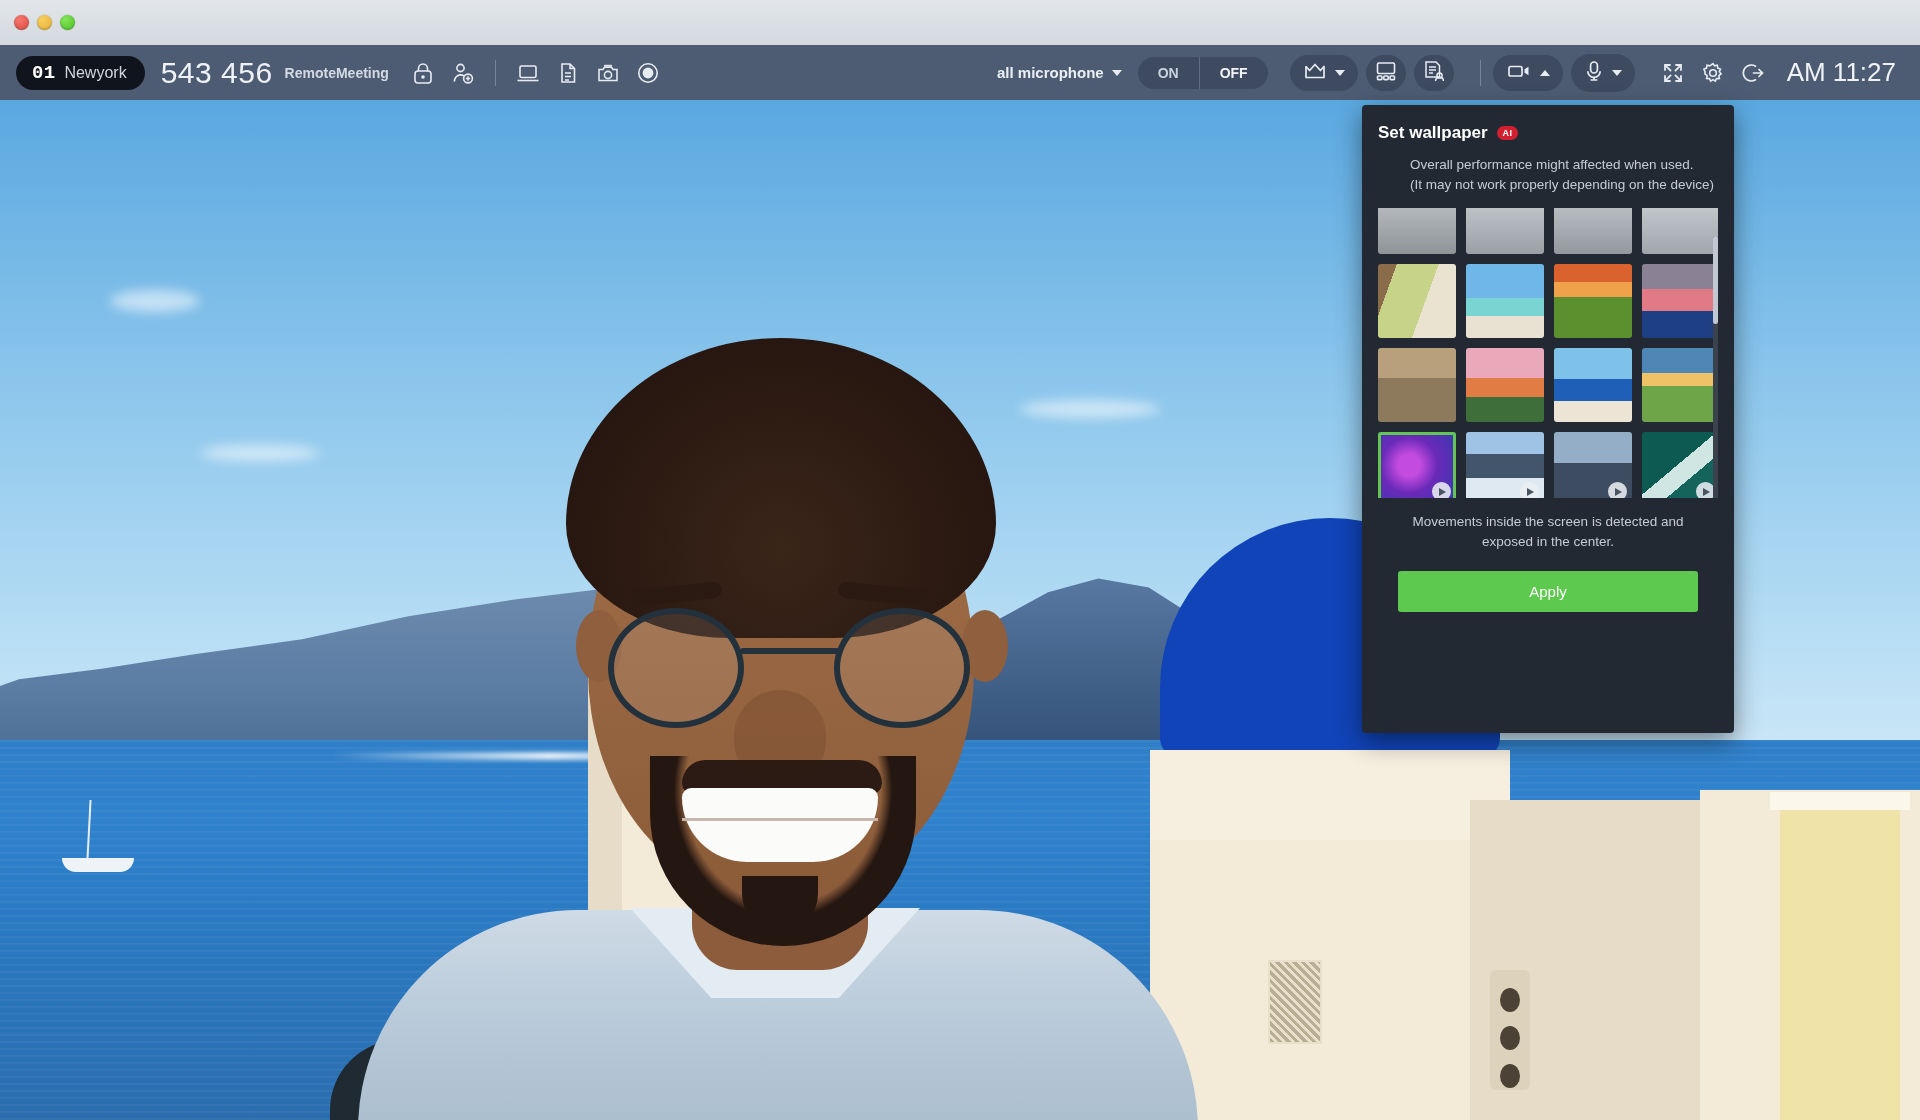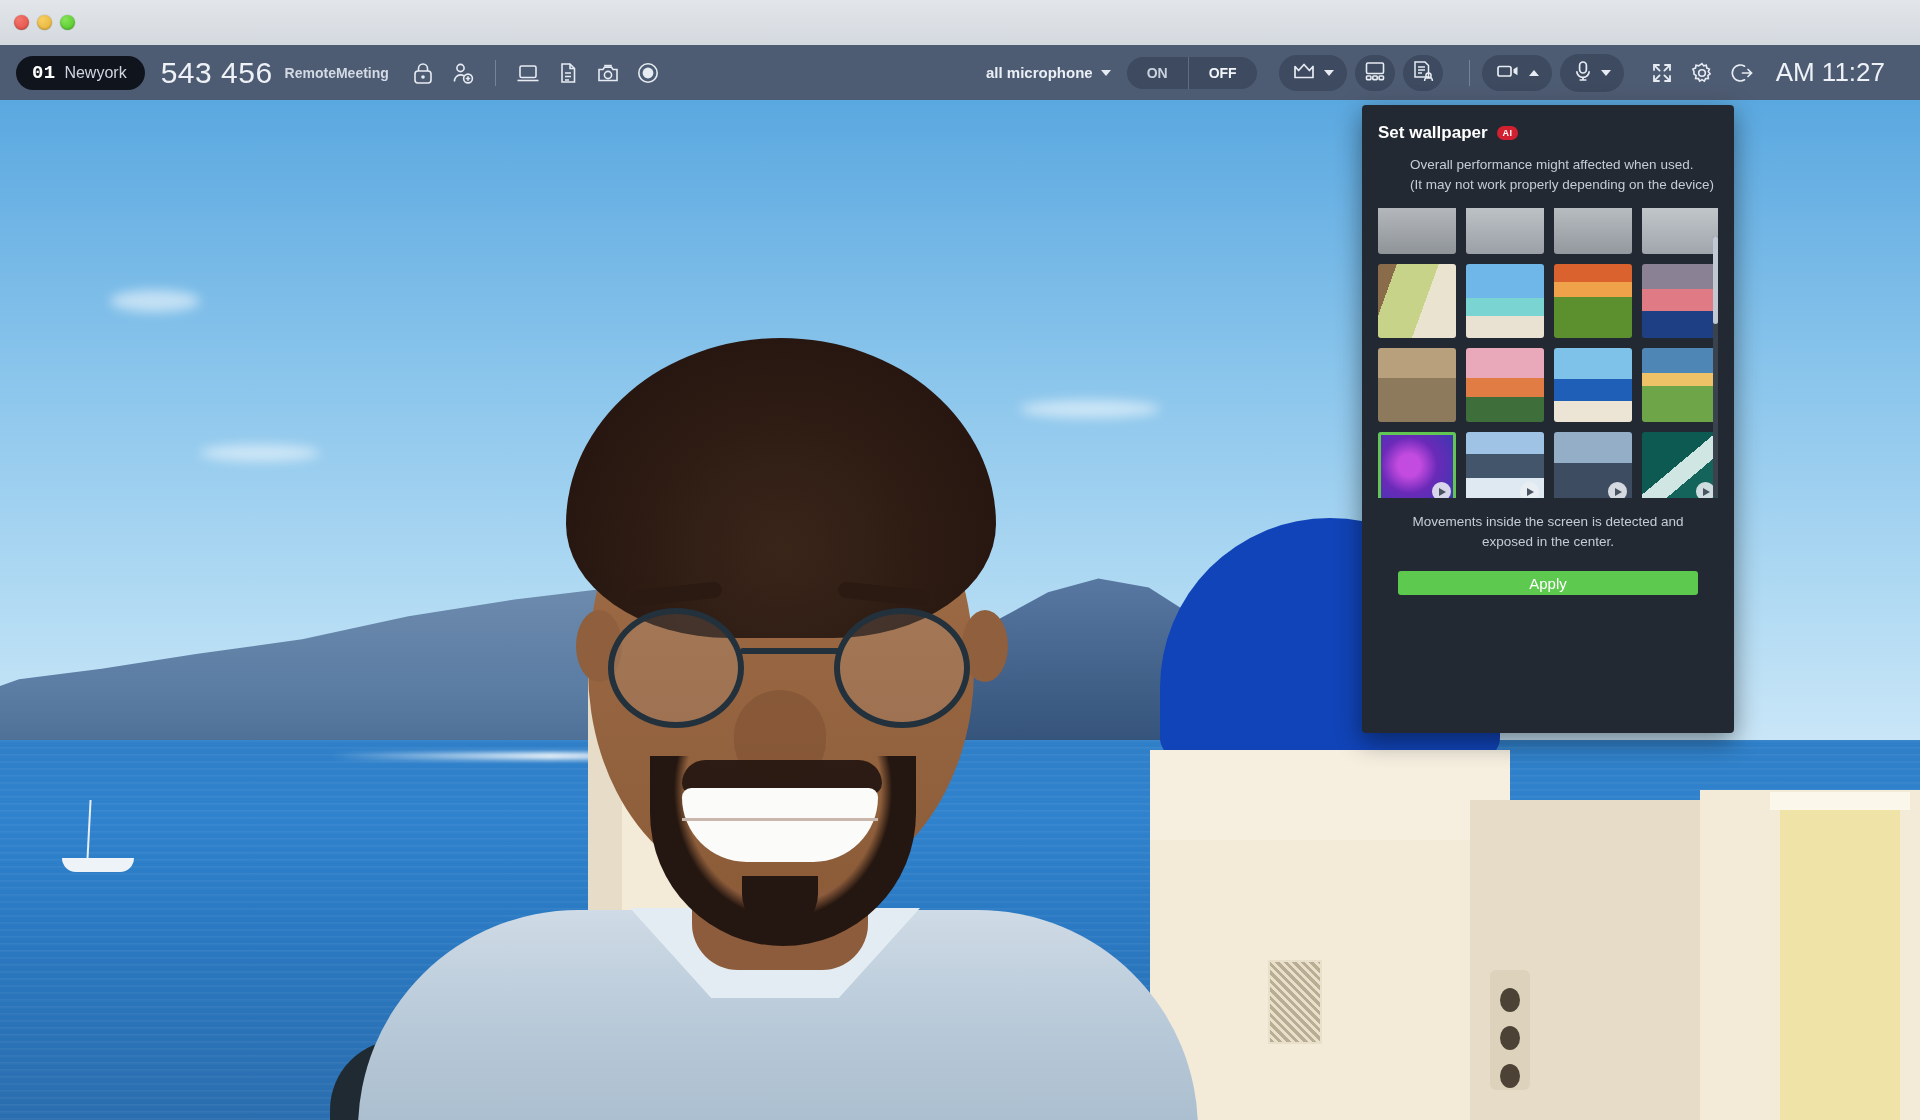--- a/index.html
+++ b/index.html
@@ -17,21 +17,21 @@
   .light{ width:15px; height:15px; border-radius:50%;
     box-shadow:inset 0 -1px 2px rgba(0,0,0,.22), 0 0 0 .5px rgba(0,0,0,.14); }
   .l-red{ background:radial-gradient(circle at 35% 30%, #f4766d, #df4b42); }
   .l-yellow{ background:radial-gradient(circle at 35% 30%, #f7cf62, #e5ae30); }
   .l-green{ background:radial-gradient(circle at 35% 30%, #86e558, #49c123); }
 
   
   .toolbar{ position:absolute; top:45px; left:0; width:1920px; height:55px;
     background:#4e5c73; display:flex; align-items:center; color:#e7ecf3; }
   .tb-left{ display:flex; align-items:center; padding-left:16px; gap:0; }
-  .tb-right{ margin-left:auto; display:flex; align-items:center; padding-right:35px; gap:0; }
+  .tb-right{ margin-left:auto; display:flex; align-items:center; padding-right:24px; gap:0; }
 
   .room-badge{ display:flex; align-items:center; gap:9px; background:#10141c;
     border-radius:20px; padding:6px 18px 6px 16px; }
   .room-num{ font-size:19px; font-weight:bold; color:#fff; letter-spacing:.3px;font-family:Liberation Mono, monospace; }
   .room-city{ font-size:16px; color:#cfd6e0; }
 
   .meet-num{ font-size:30px; font-weight:300; color:#eef2f7; margin-left:16px;
     letter-spacing:.5px; }
   .meet-name{ font-size:14px; color:#d3dae4; margin-left:12px; font-weight:bold; }
 
@@ -166,21 +166,21 @@
   .play::after{ content:""; width:0; height:0; border-left:7px solid #4a5360;
     border-top:4.5px solid transparent; border-bottom:4.5px solid transparent;
     margin-left:2px; }
   .wp-scroll{ position:absolute; right:0; top:28px; width:5px; height:262px;
     background:#3a424e; border-radius:3px; cursor:pointer; }
   .wp-scroll-thumb{ position:absolute; left:0; top:0; width:5px; height:88px;
     background:#c2c8d1; border-radius:3px; }
 
   .wp-foot{ margin-top:14px; text-align:center; font-size:13.5px;
     line-height:1.45; color:#c5ccd6; }
-  .apply-btn{ margin:20px auto 0 auto; width:300px; height:24px; background:#5ec94f;
+  .apply-btn{ margin:20px auto 0 auto; width:300px; height:41px; background:#5ec94f;
     border-radius:3px; color:#fff; font-size:15px; display:flex;
     align-items:center; justify-content:center; cursor:pointer; }
 </style>
 </head>
 <body>
 
 <div class="app-window">
 
   <div class="titlebar">
     <div class="lights">

